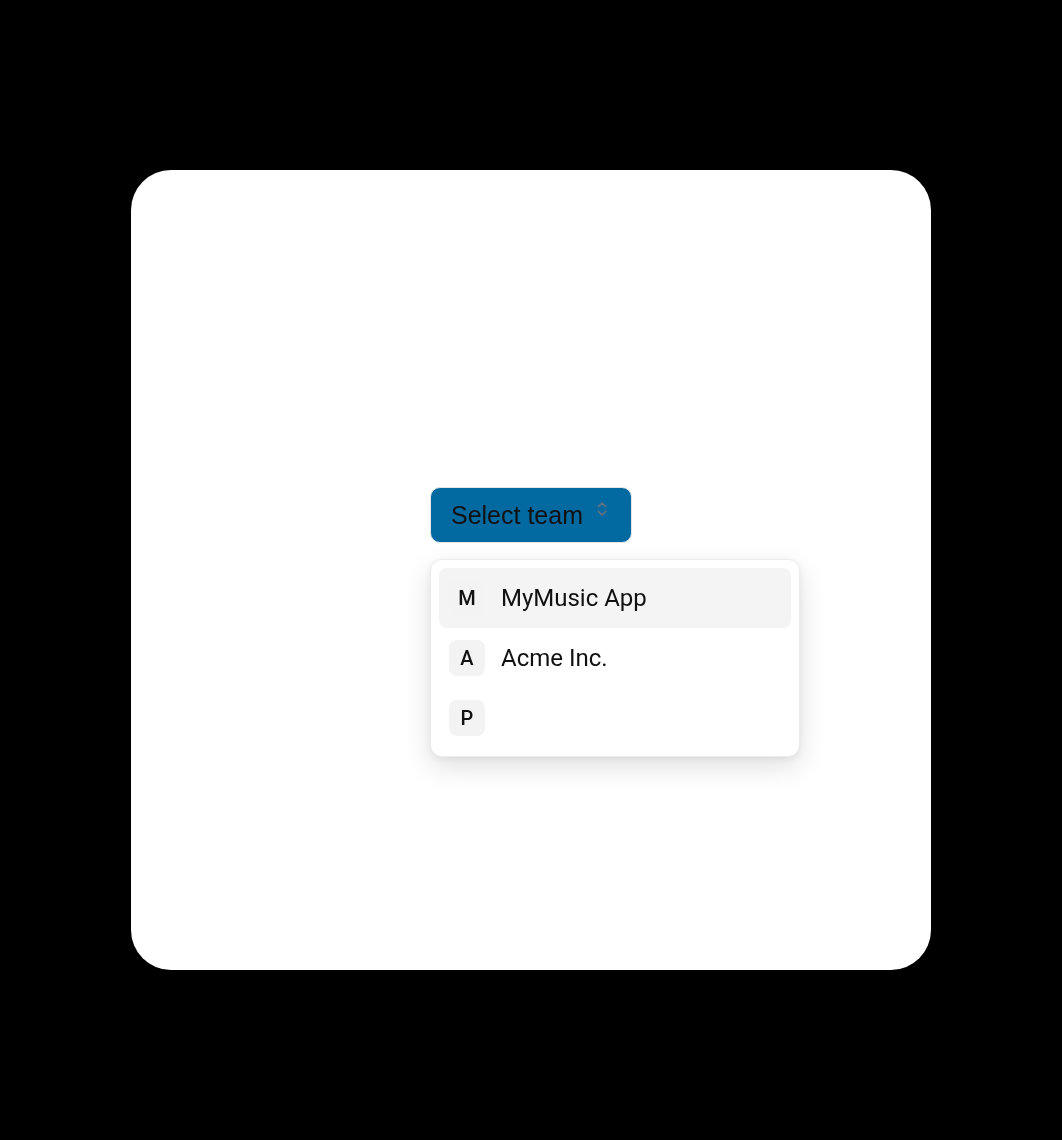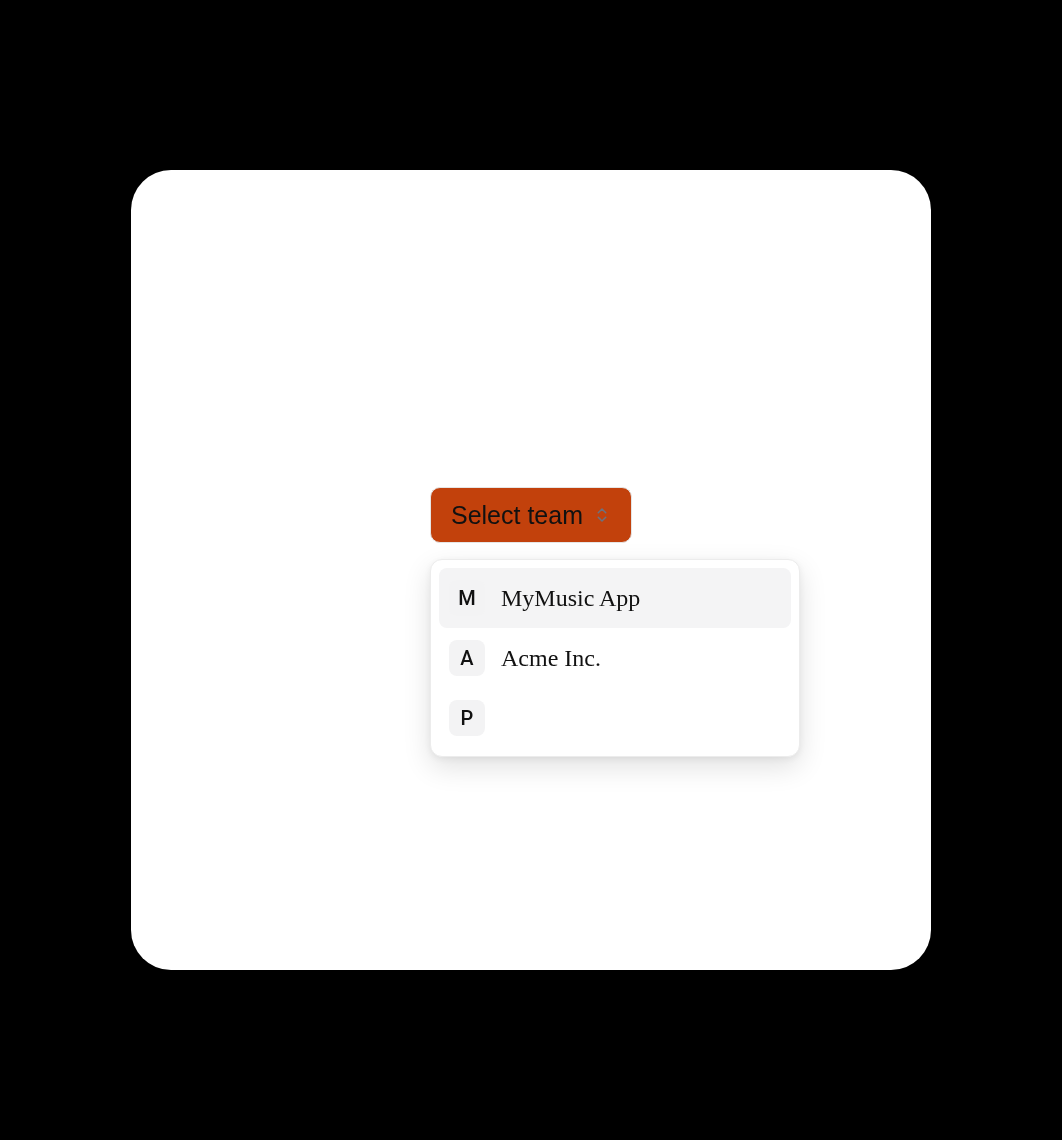--- a/index.html
+++ b/index.html
@@ -30,26 +30,26 @@
       position: relative;
     }
     
     .selector-wrap {
       position: relative;
       margin-top: -110px;
     }
     
     .select-trigger {
       display: inline-flex;
-      align-items: center;
+      align-items: flex-start;
       gap: 10px;
       padding: 12px 20px;
       border: 1px solid #e5e5e5;
       border-radius: 10px;
-      background: #c2410c;
+      background: #0369a1;
       font-size: 25px;
       color: #111;
       cursor: pointer;
       line-height: 1.2;
     }
     
     .chevrons-icon {
       width: 18px;
       height: 18px;
       flex: none;
@@ -92,21 +92,20 @@
       font-size: 20px;
       font-weight: 500;
       color: #111;
       flex: none;
     }
     
     .item-label {
       font-size: 24px;
       color: #111;
       line-height: 1.2;
-      font-family: Liberation Serif, serif;
     }
   </style>
 </head>
 <body>
 
 <div class="card">
   <div class="selector-wrap">
     
     <button class="select-trigger">
       <span>Select team</span>

